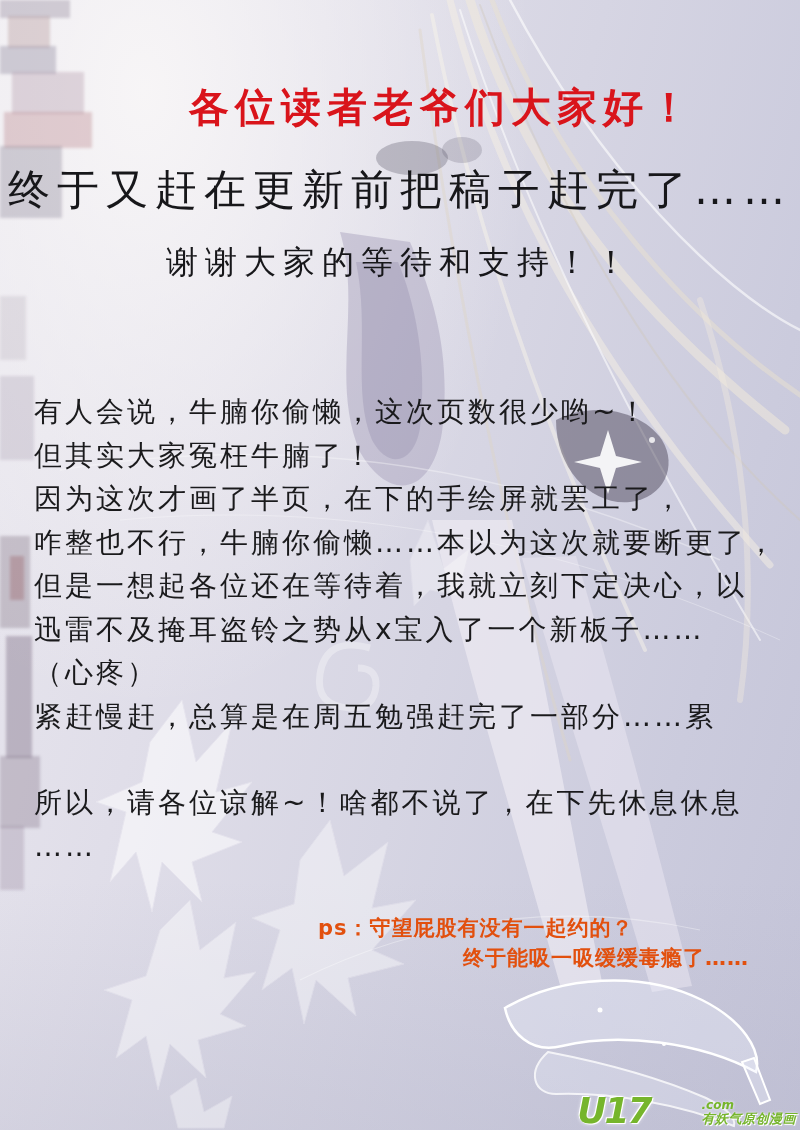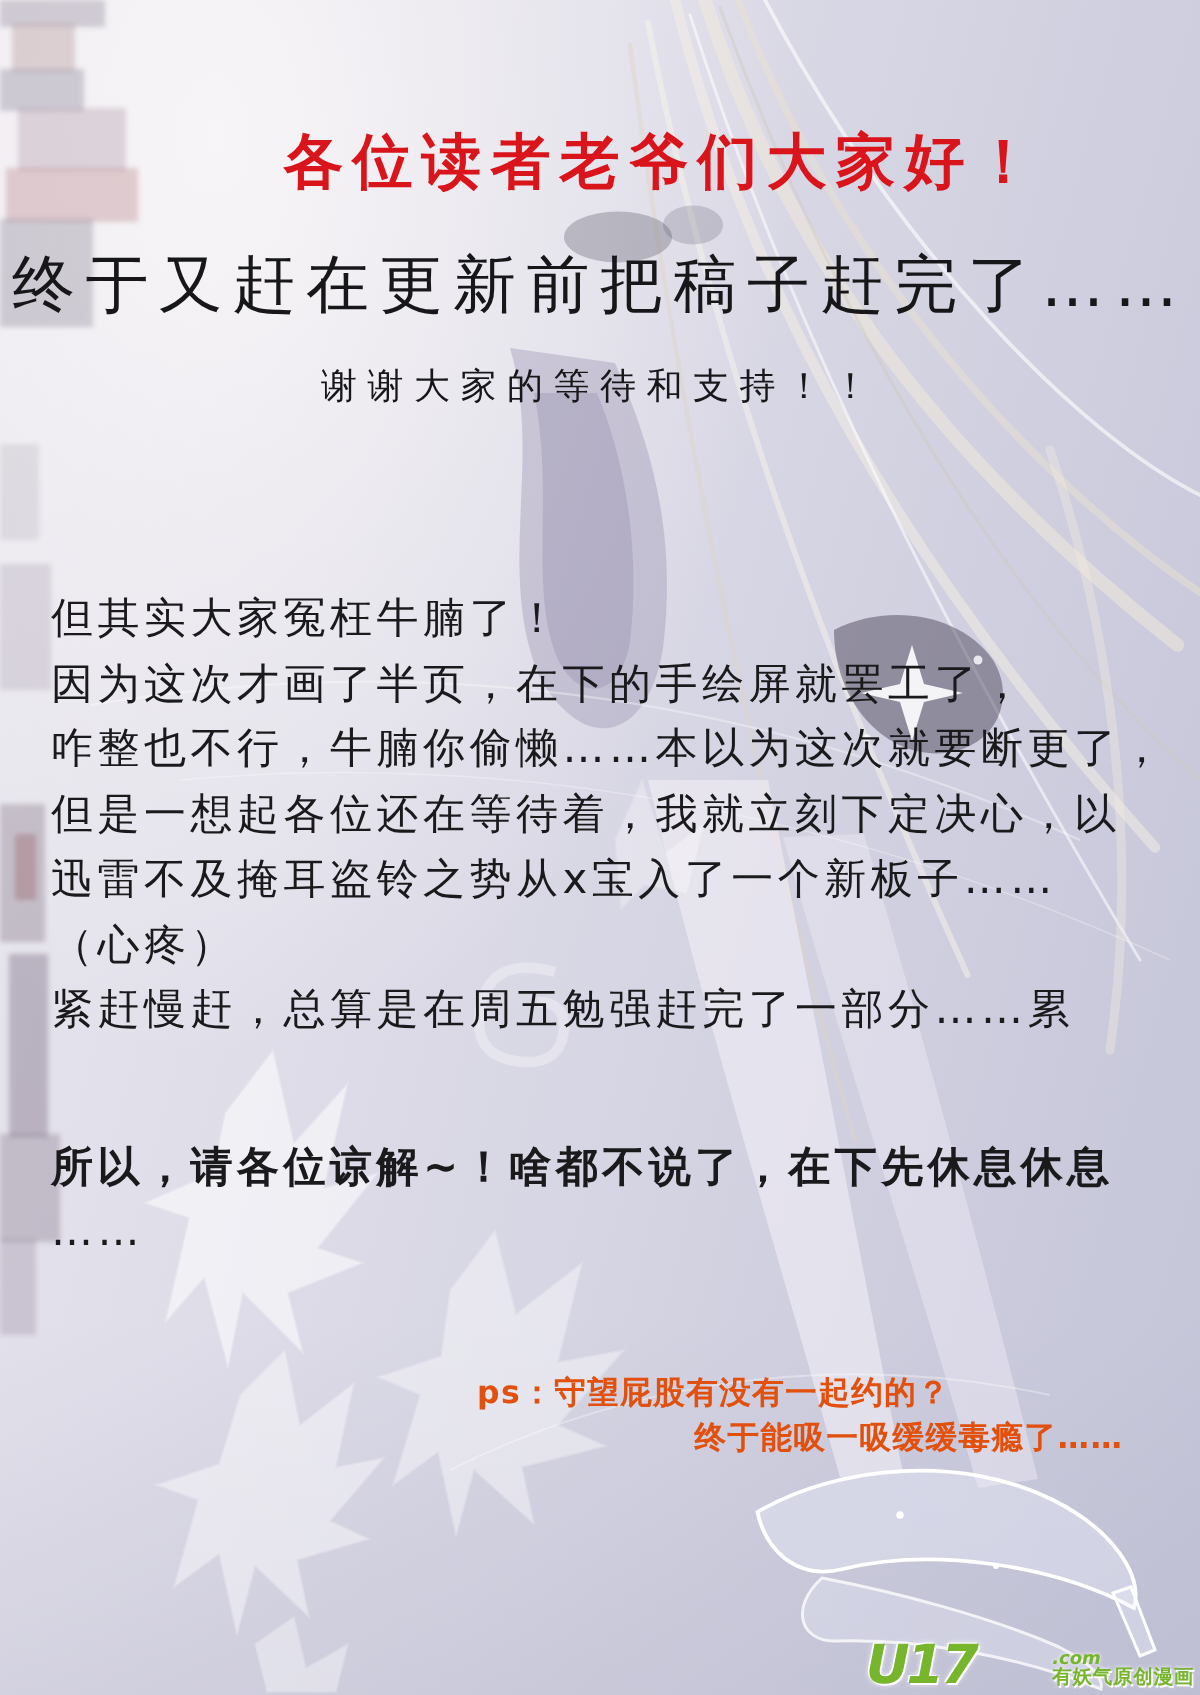--- a/index.html
+++ b/index.html
@@ -19,45 +19,45 @@
     top:80px;left:0;width:100%;text-align:center;
     font-size:40px;font-weight:700;letter-spacing:6px;padding-left:42px;
   }
   .headline{
     top:162px;left:0;width:100%;text-align:center;
     font-size:42px;font-weight:400;letter-spacing:7px;color:#17171a;
     white-space:nowrap;
   }
   .subheadline{
     top:241px;left:0;width:100%;text-align:center;
-    font-size:24px;font-weight:400;letter-spacing:7px;color:#17171a;
+    font-size:32px;font-weight:400;letter-spacing:7px;color:#17171a;
   }
   .body-block{
     top:390px;left:34px;width:745px;
     font-size:28px;letter-spacing:3px;line-height:43.5px;color:#1a1a1c;
   }
   .body-line{white-space:nowrap;}
-  .body-line.gap{margin-top:61px;font-weight:bold;}
+  .body-line.gap{margin-top:43px;}
   .ps1{top:914px;left:318px;font-size:21px;font-weight:700;letter-spacing:1px;white-space:nowrap;}
   .ps2{top:944px;left:463px;font-size:21px;font-weight:700;letter-spacing:1px;white-space:nowrap;}
   .logo{
     position:absolute;right:4px;bottom:4px;z-index:6;
     display:flex;align-items:flex-end;gap:48px;
   }
   .logo .brand{
     font-size:36px;font-weight:800;font-style:italic;letter-spacing:-2px;line-height:30px;
     text-shadow:0 0 4px #fff,1px 1px 0 #fff,-1px -1px 0 #fff;
   }
   .logo .right-col{display:flex;flex-direction:column;margin-left:3px;}
   .logo .dotcom{
     font-size:12px;font-weight:800;font-style:italic;line-height:11px;
     text-shadow:0 0 3px #fff;
   }
   .logo .tagline{
-    font-size:13px;font-weight:800;line-height:15px;letter-spacing:.5px;
+    font-size:13px;font-weight:800;font-style:italic;line-height:15px;letter-spacing:.5px;
     text-shadow:0 0 3px #fff,1px 1px 0 #fff;
   }
 </style>
 </head>
 <body>
 
 <div class="page">
 
   <svg class="bg" width="800" height="1130" viewBox="0 0 800 1130" aria-hidden="true">
 
@@ -129,20 +129,21 @@
     </g>
   </svg>
 
   <div class="txt title-red" style="color:#d9141b">各位读者老爷们大家好！</div>
 
   <div class="txt headline">终于又赶在更新前把稿子赶完了……</div>
 
   <div class="txt subheadline">谢谢大家的等待和支持！！</div>
 
   <div class="txt body-block">
+    <div class="body-line">有人会说，牛腩你偷懒，这次页数很少哟~！</div>
     <div class="body-line">但其实大家冤枉牛腩了！</div>
     <div class="body-line">因为这次才画了半页，在下的手绘屏就罢工了，</div>
     <div class="body-line">咋整也不行，牛腩你偷懒……本以为这次就要断更了，</div>
     <div class="body-line">但是一想起各位还在等待着，我就立刻下定决心，以</div>
     <div class="body-line">迅雷不及掩耳盗铃之势从x宝入了一个新板子……</div>
     <div class="body-line">（心疼）</div>
     <div class="body-line">紧赶慢赶，总算是在周五勉强赶完了一部分……累</div>
     <div class="body-line gap">所以，请各位谅解~！啥都不说了，在下先休息休息</div>
     <div class="body-line">……</div>
   </div>

